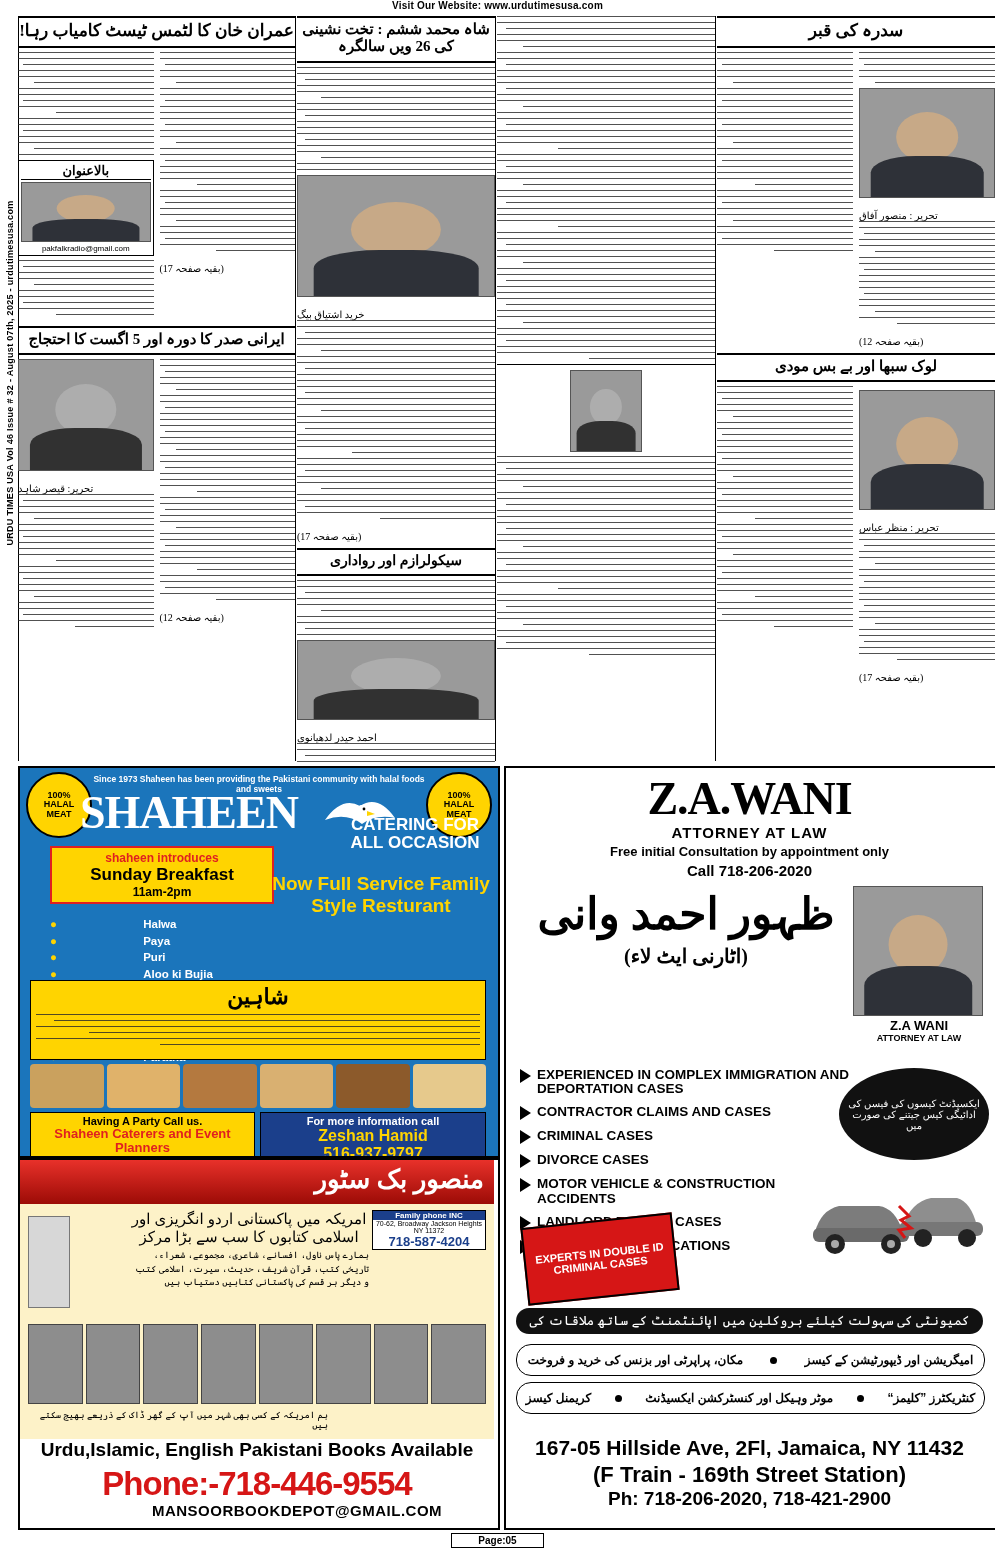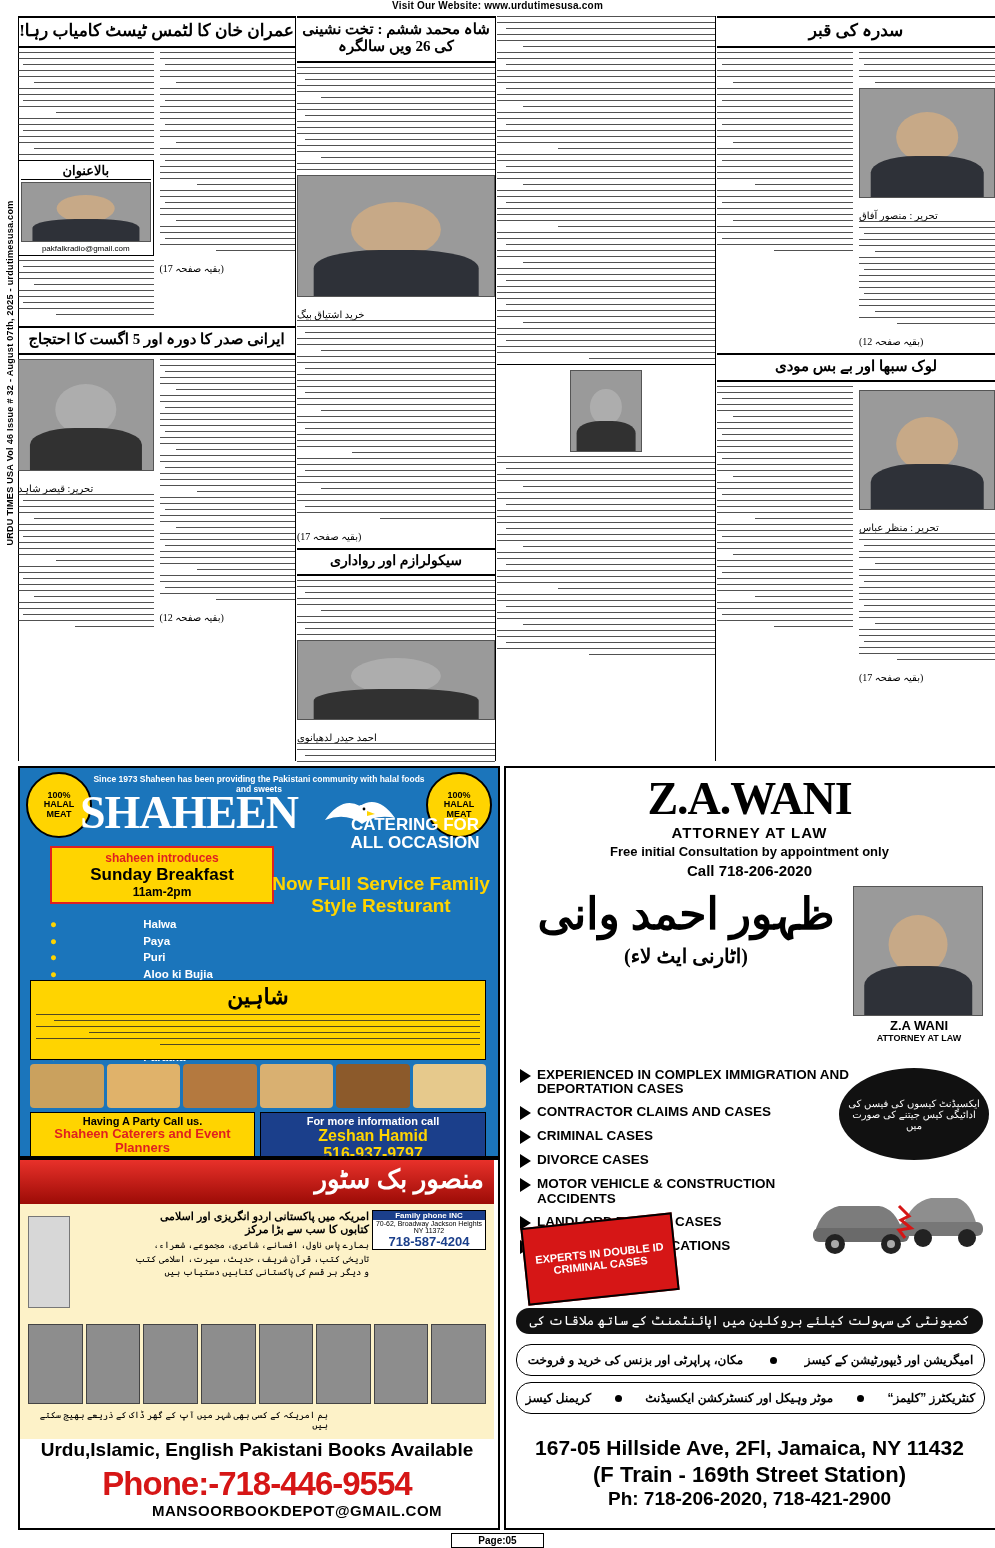--- a/index.html
+++ b/index.html
@@ -760,21 +760,21 @@
       <div class="mn-top">
         <div class="t">منصور بک سٹور</div>
       </div>
       <div class="mn-body">
         <div class="mn-phonebox">
           <div class="hdr">Family phone INC</div>
           <div style="font-size:7px;">70-62, Broadway Jackson Heights NY 11372</div>
           <div class="num">718-587-4204</div>
         </div>
         <div class="mn-urdu">
-          <div style="font-size:11px;font-weight:bold;text-align:right;">امریکہ میں پاکستانی اردو انگریزی اور اسلامی کتابوں کا سب سے بڑا مرکز</div>
+          <div style="font-size:15px;font-weight:normal;text-align:center;">امریکہ میں پاکستانی اردو انگریزی اور اسلامی کتابوں کا سب سے بڑا مرکز</div>
           <div style="font-size:9px;margin-top:3px;line-height:1.5;">ہمارے پاس ناول، افسانے، شاعری، مجموعے، شعراء، تاریخی کتب، قرآن شریف، حدیث، سیرت، اسلامی کتب و دیگر ہر قسم کی پاکستانی کتابیں دستیاب ہیں</div>
         </div>
         <div style="position:absolute;left:8px;top:12px;width:40px;height:90px;background:#d7d7d7;border:1px solid #777;"></div>
         <div class="mn-strip">
           <div></div>
             <div></div>
             <div></div>
             <div></div>
             <div></div>
             <div></div>

